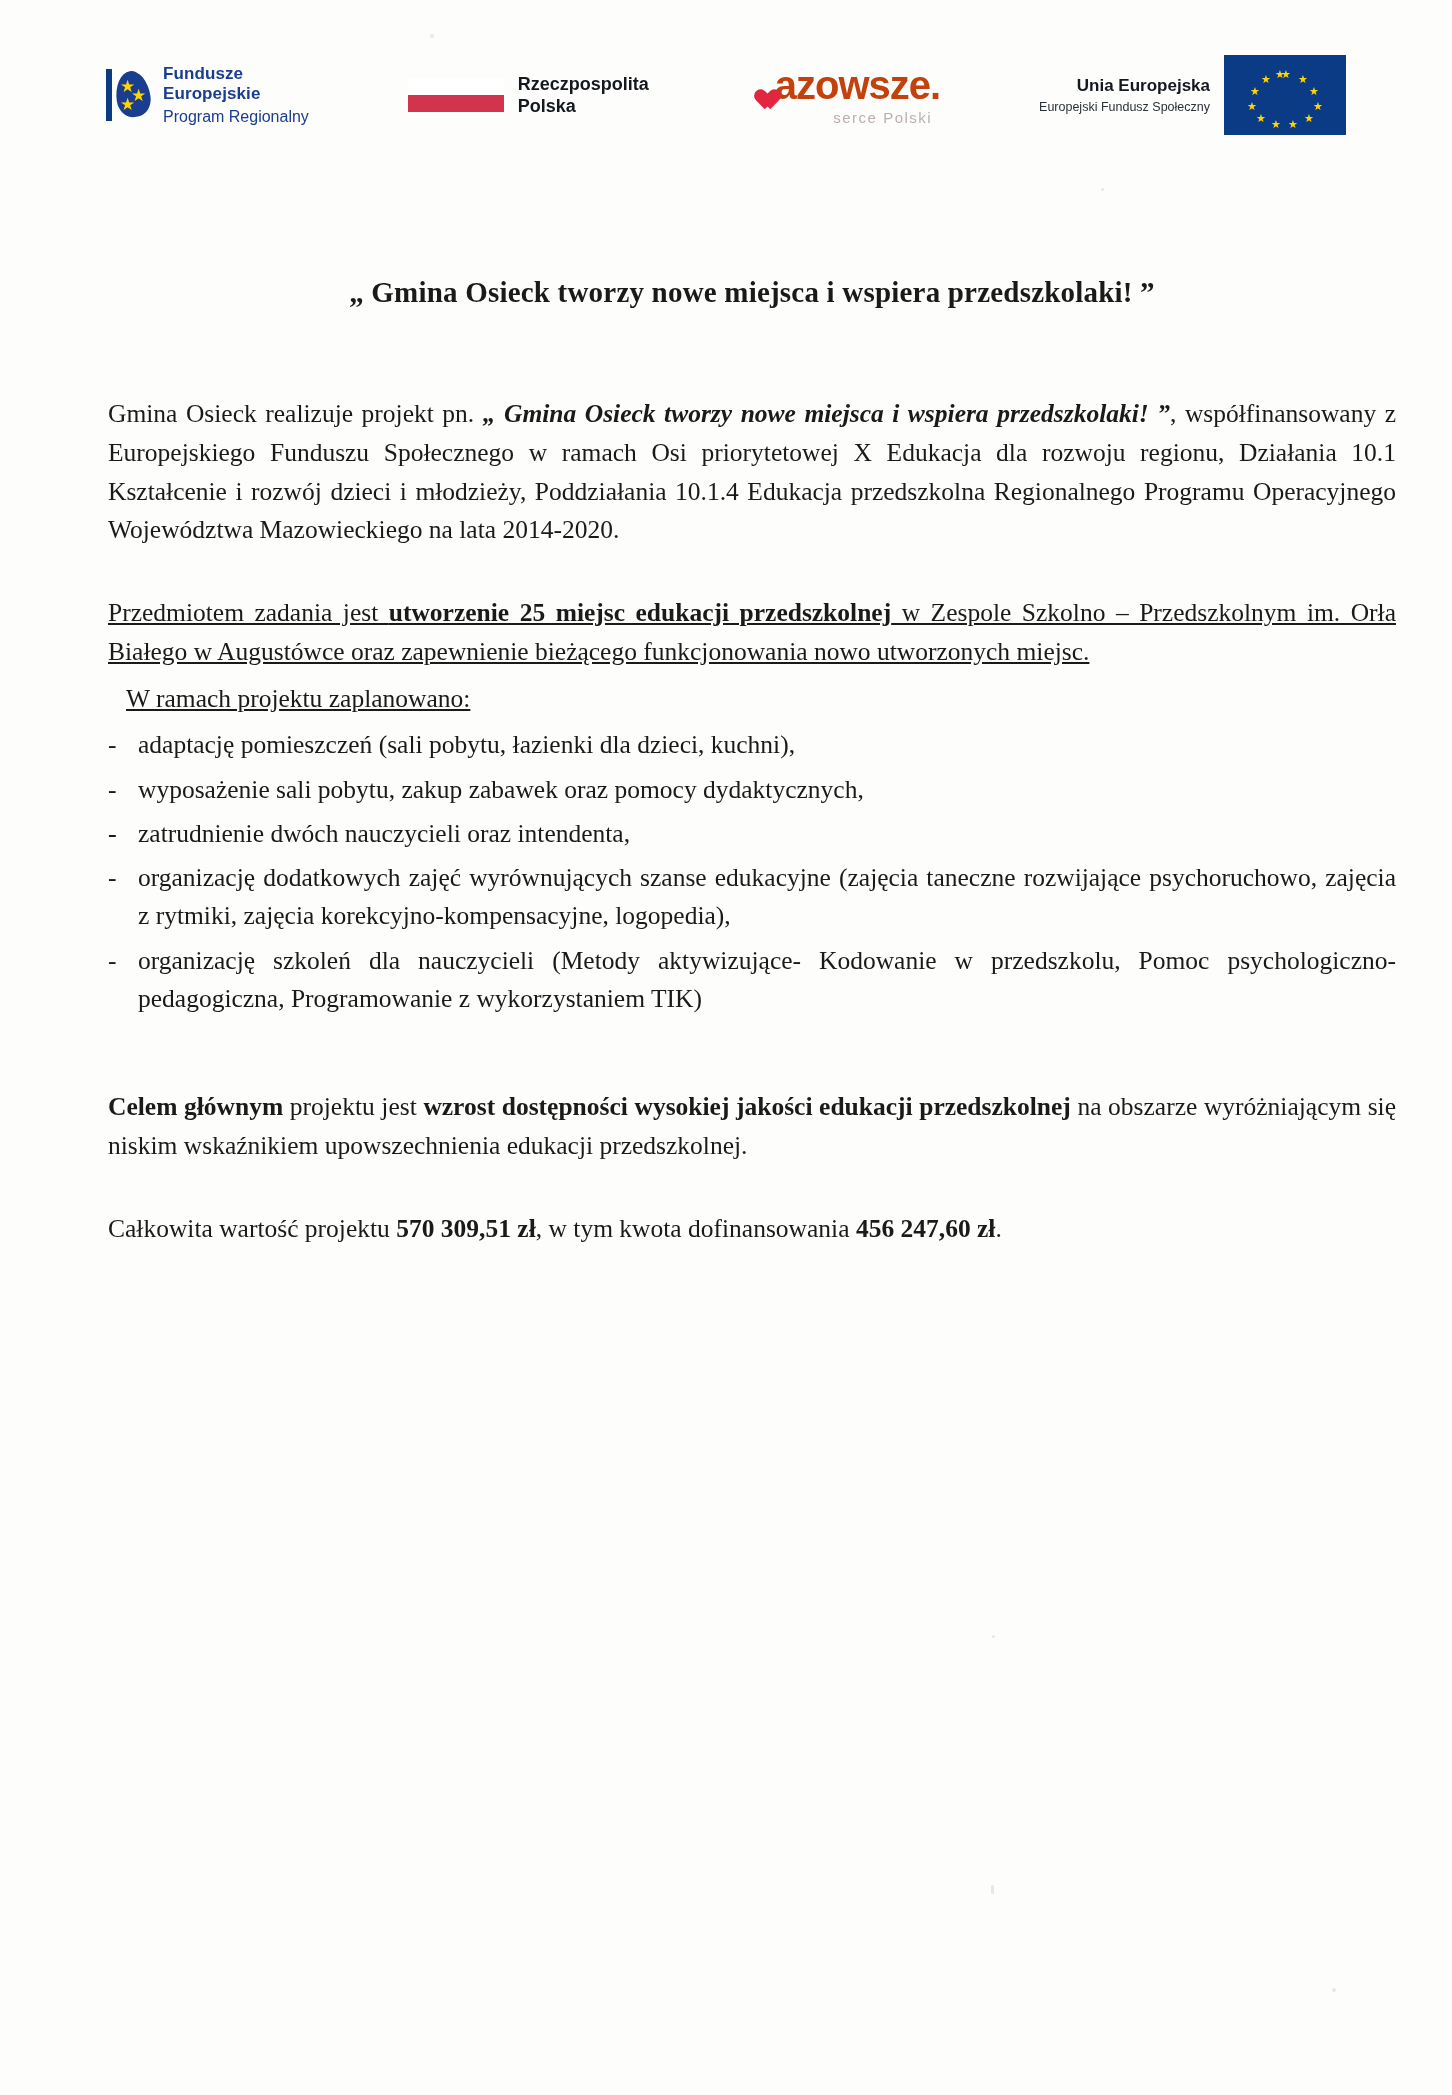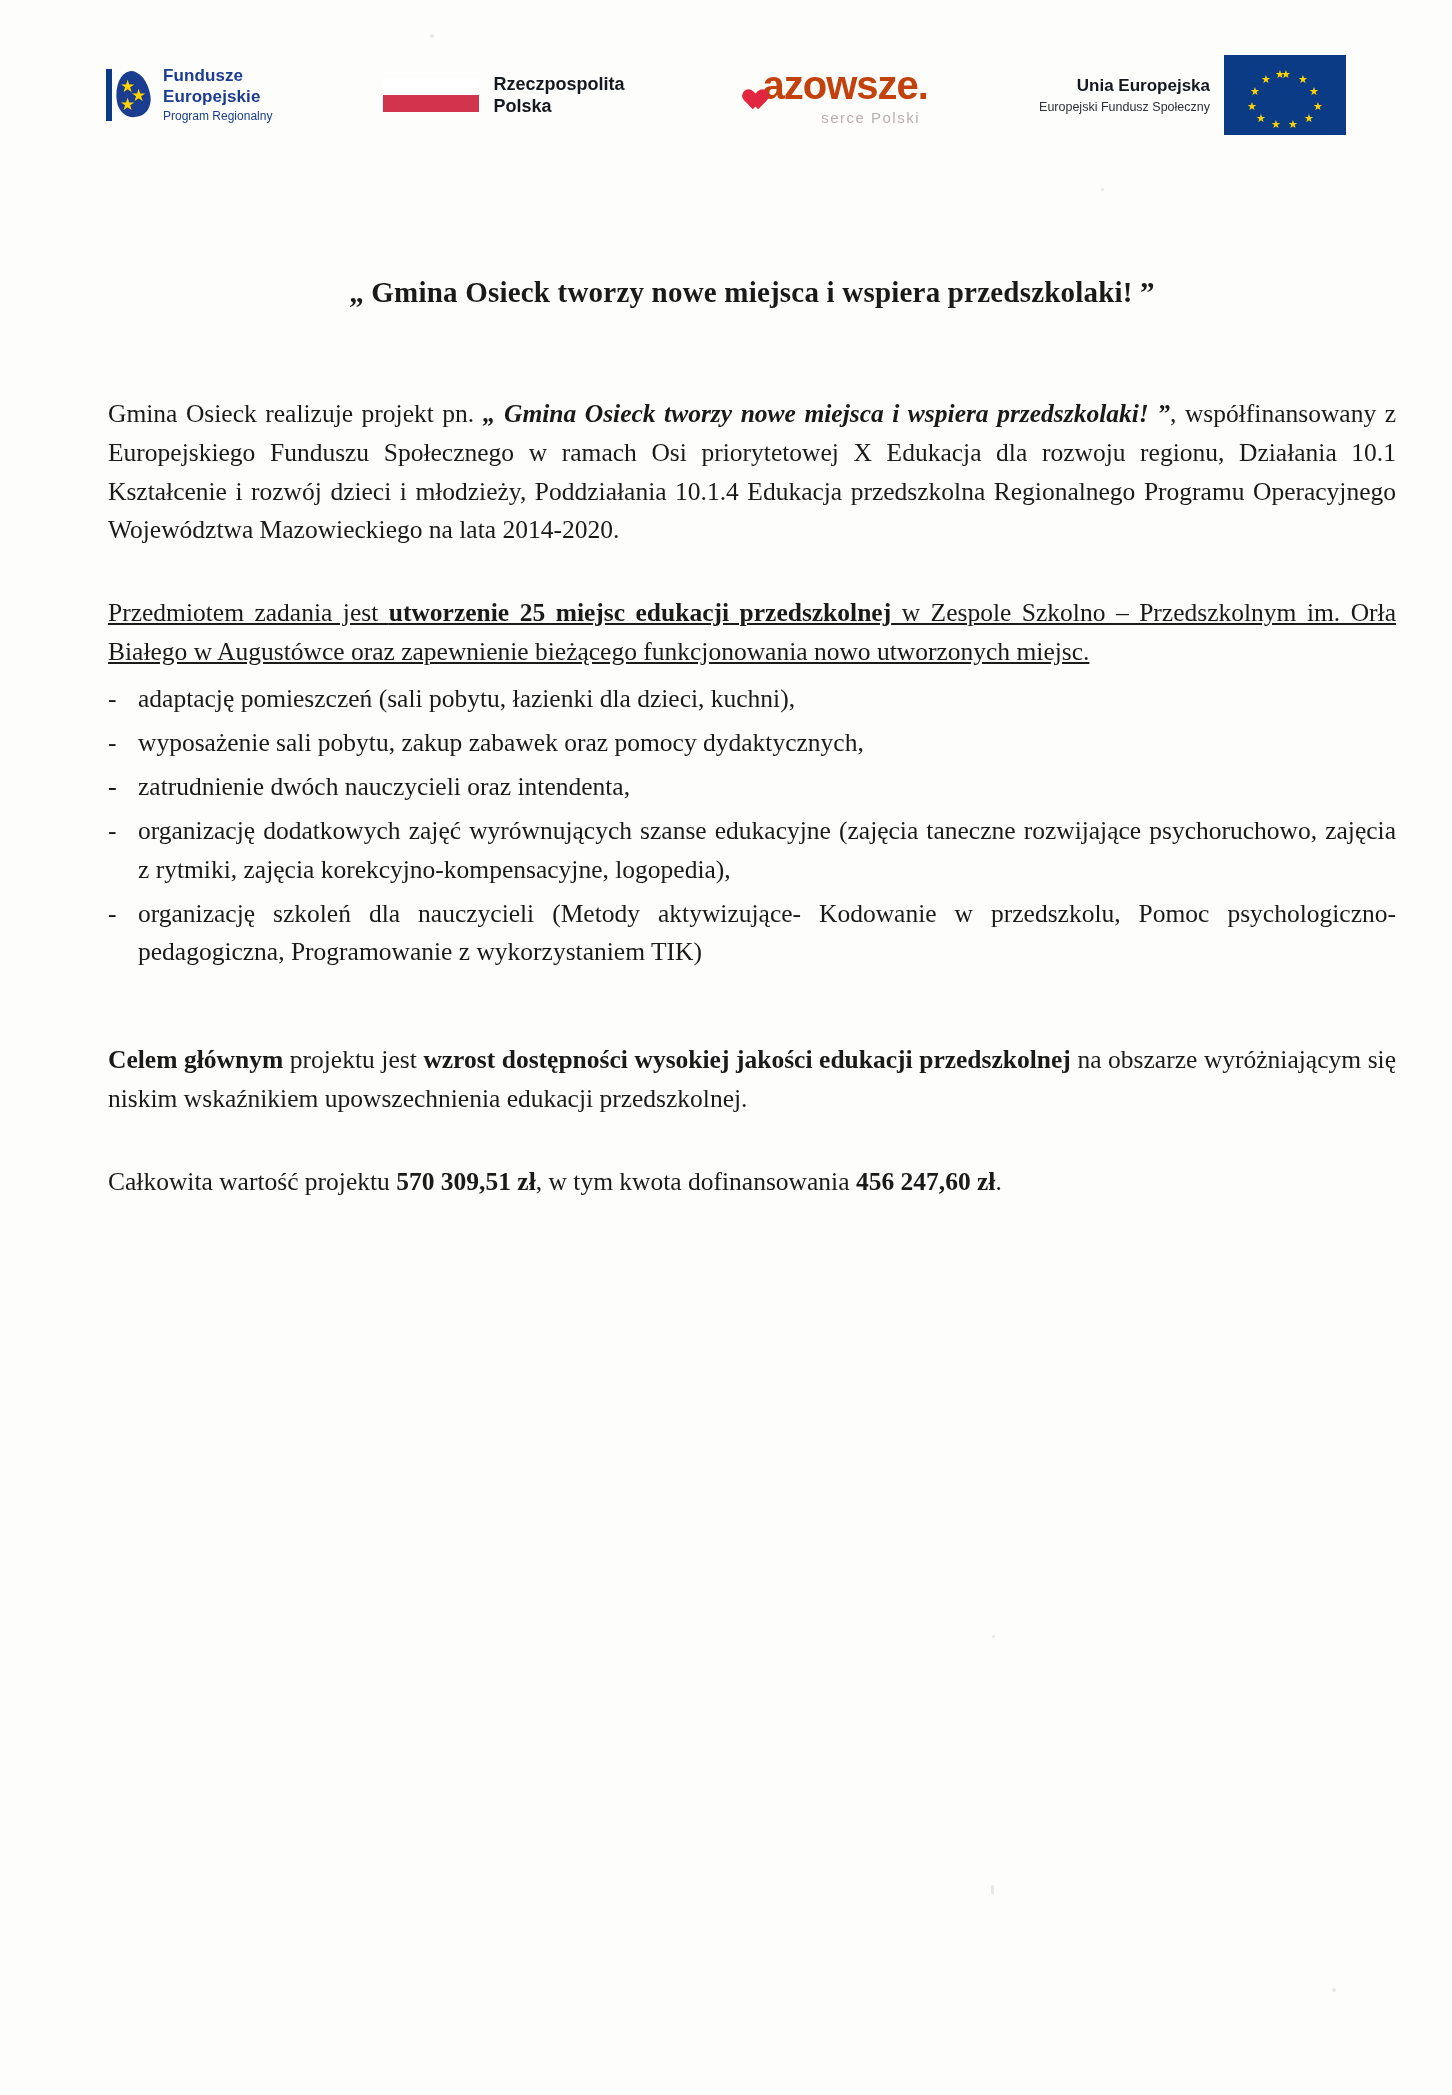--- a/index.html
+++ b/index.html
@@ -75,21 +75,21 @@
     font-family: "Liberation Sans", sans-serif;
     color: #1b3d8f;
     line-height: 1.22;
   }
   .fe-text .l1, .fe-text .l2 {
     font-size: 17px;
     font-weight: 700;
     letter-spacing: .1px;
   }
   .fe-text .l3 {
-    font-size: 12px;
+    font-size: 16px;
     font-weight: 400;
     margin-top: 2px;
   }
 
   
   .rp-flag {
     width: 96px;
     height: 34px;
     margin-right: 14px;
     position: relative;
@@ -298,20 +298,21 @@
   <div class="doc">
 
     <h1 class="title">„ Gmina Osieck tworzy nowe miejsca i wspiera przedszkolaki! ”</h1>
 
     <p class="para"><span>Gmina Osieck realizuje projekt pn. </span><span class="bi">„ Gmina Osieck tworzy nowe miejsca i wspiera przedszkolaki! ”</span><span class="it">, współfinansowany z Europejskiego Funduszu Społecznego w ramach Osi priorytetowej X Edukacja dla rozwoju regionu, Działania 10.1 Kształcenie i rozwój dzieci i młodzieży, Poddziałania 10.1.4 Edukacja przedszkolna Regionalnego Programu Operacyjnego Województwa Mazowieckiego na lata 2014-2020.</span></p>
 
     <div class="gap-sm"></div>
 
     <p class="para tight"><span>Przedmiotem zadania jest </span><span class="bo">utworzenie 25 miejsc edukacji przedszkolnej</span><span> w Zespole Szkolno – Przedszkolnym   im. Orła Białego w Augustówce oraz zapewnienie bieżącego funkcjonowania nowo utworzonych miejsc.</span></p>
 
+    <p class="para tight indent-line">W ramach projektu zaplanowano:</p>
 
     <ul class="list">
       <li><span class="dash">-</span><span>adaptację pomieszczeń (sali pobytu, łazienki dla dzieci, kuchni),</span></li>
       <li><span class="dash">-</span><span>wyposażenie sali pobytu, zakup zabawek oraz pomocy dydaktycznych,</span></li>
       <li><span class="dash">-</span></li>
       <li><span class="dash">-</span><span>zatrudnienie dwóch nauczycieli oraz intendenta,</span></li>
       <li><span class="dash">-</span><span>organizację dodatkowych zajęć wyrównujących szanse edukacyjne (zajęcia taneczne rozwijające psychoruchowo, zajęcia z rytmiki, zajęcia korekcyjno-kompensacyjne, logopedia),</span></li>
       <li><span class="dash">-</span><span>organizację szkoleń dla nauczycieli (Metody aktywizujące- Kodowanie w przedszkolu, Pomoc psychologiczno- pedagogiczna, Programowanie z wykorzystaniem TIK)</span></li>
     </ul>
 

